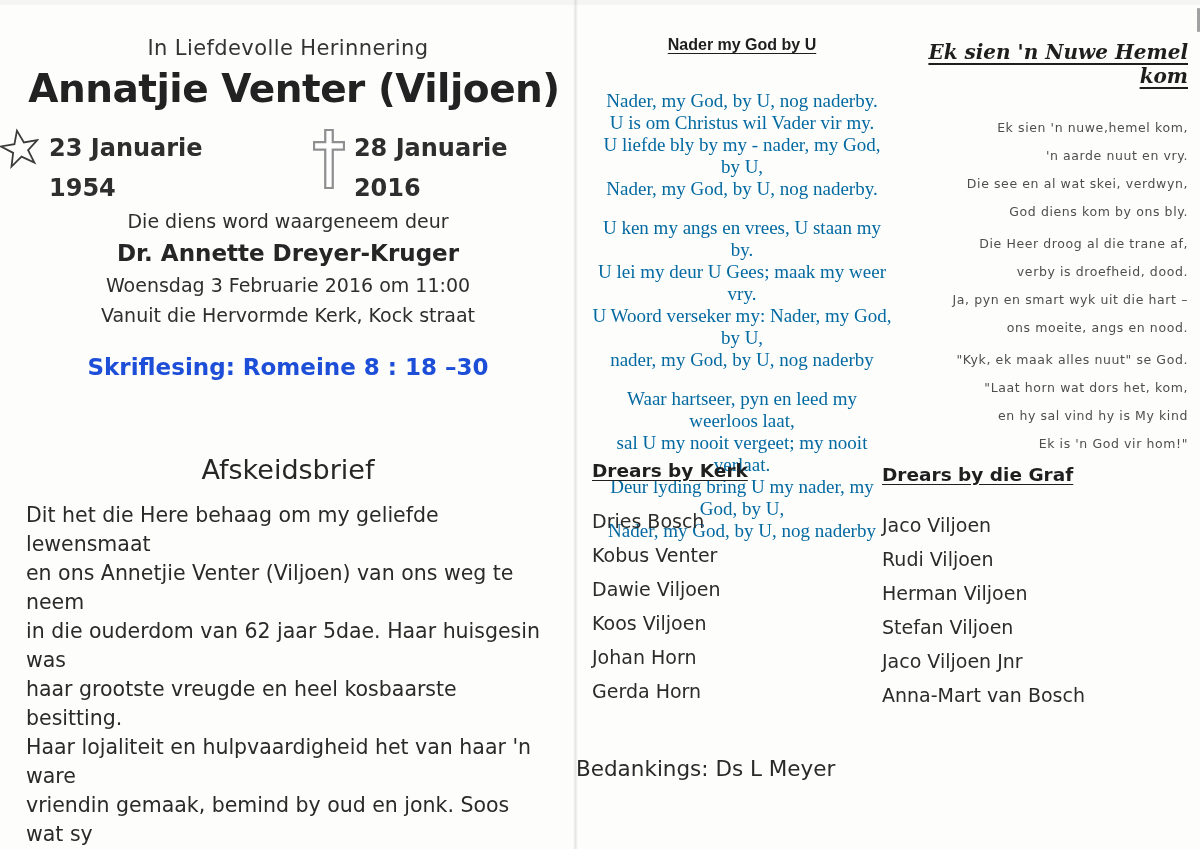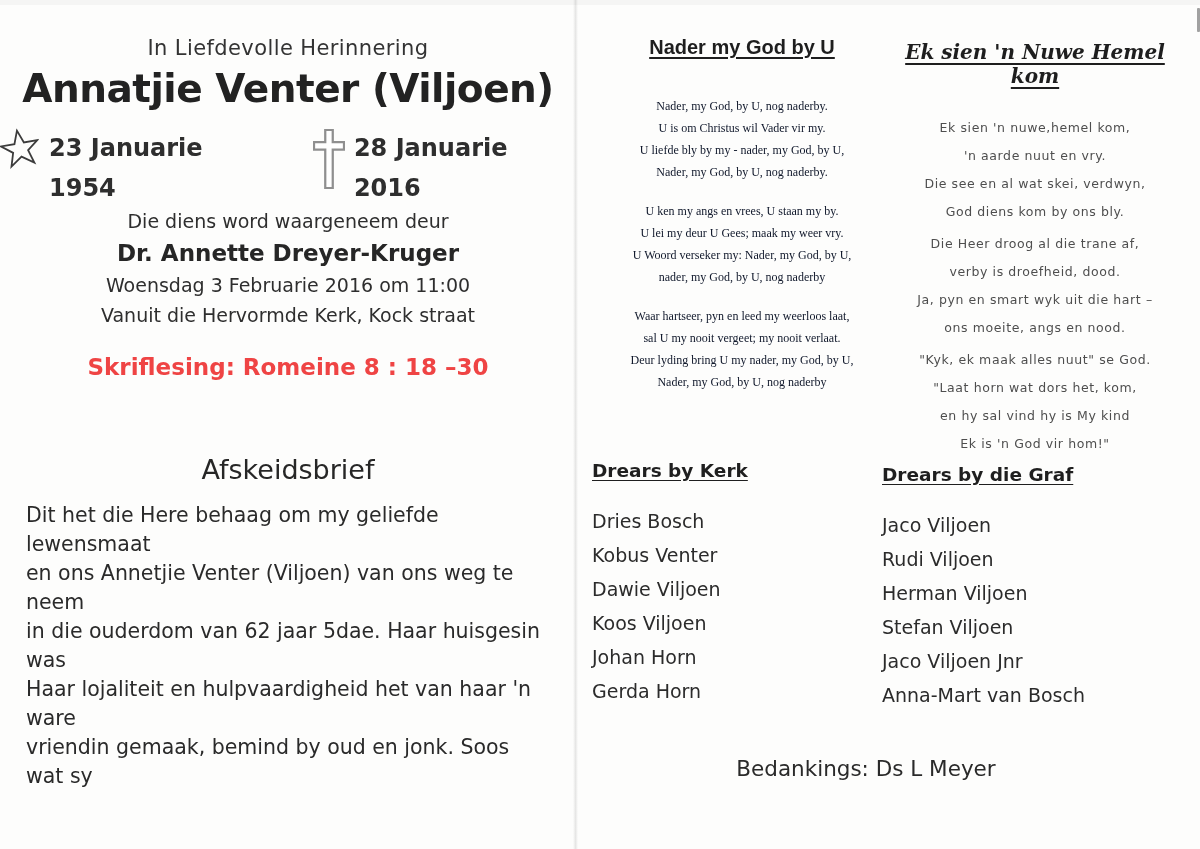--- a/index.html
+++ b/index.html
@@ -9,65 +9,65 @@
     font-family:"DejaVu Sans", sans-serif; color:#2b2b2b;
   }
   .page{position:absolute; top:0; height:100%;}
   .page-left{left:0; width:576px;}
   .page-right{left:576px; width:624px;}
 
   
   .in-memory{position:absolute; top:36px; left:0; width:100%; text-align:center;
     font-size:21px; letter-spacing:.4px; color:#333;}
   .deceased-name{position:absolute; top:66px; left:0; width:100%; text-align:center;
-    font-size:39px; font-weight:bold; margin:0; color:#222; letter-spacing:-.5px;}
+    font-size:39px; font-weight:bold; margin:0; color:#222; letter-spacing:-.5px;padding-left:6px;}
   .dates-row{position:absolute; top:128px; left:0; width:100%;
     display:flex; justify-content:center; align-items:flex-start; gap:42px;}
   .date-group{display:flex; align-items:flex-start; gap:9px;
     font-size:24px; font-weight:bold; color:#2e2e2e;}
   .date-text{line-height:40px;}
   .icon{display:inline-block;}
   .icon.star svg{width:40px; height:40px; transform:rotate(-10deg);}
   .icon.cross svg{width:32px; height:60px; margin-top:1px;}
 
   .service-block{position:absolute; top:206px; left:0; width:100%; text-align:center;}
   .svc-line{font-size:19px; line-height:30px; color:#2e2e2e;}
   .svc-officiant{font-size:23px; font-weight:bold; line-height:34px; color:#262626;}
 
   .scripture{position:absolute; top:354px; left:0; width:100%; text-align:center;
-    font-size:23px; font-weight:600; color:#ef4444;}
+    font-size:23px; font-weight:600; color:#1d4ed8;}
 
   .farewell-title{position:absolute; top:454px; left:0; width:100%; text-align:center;
     font-size:27px; color:#262626;}
   .farewell-body{position:absolute; top:501px; left:26px; width:524px; 
     font-size:20.5px; line-height:29px; color:#2a2a2a;}
 
   
   .hymn1{position:absolute; left:16px; top:36px; width:300px; text-align:center;}
   .hymn1 .hymn-title{font-family:"Liberation Sans", sans-serif; font-weight:bold;
-    font-size:20px; text-decoration:underline; text-underline-offset:3px;
+    font-size:16px; text-decoration:underline; text-underline-offset:3px;
     margin-bottom:36px; color:#1e1e1e;}
-  .hymn1 .stanza{font-family:"Liberation Serif", serif; font-size:12px;
-    line-height:22px; margin-bottom:17px; color:#0f172a;}
-
-  .hymn2{position:absolute; left:306px; top:40px; width:306px; text-align:center;}
+  .hymn1 .stanza{font-family:"Liberation Serif", serif; font-size:19px;
+    line-height:22px; margin-bottom:17px; color:#0369a1;}
+
+  .hymn2{position:absolute; left:306px; top:40px; width:306px; text-align:right;}
   .hymn2 .hymn-title{font-family:"DejaVu Serif", serif; font-style:italic; font-weight:bold;
     font-size:20px; text-decoration:underline; text-underline-offset:4px;
     margin-bottom:26px; color:#1e1e1e;}
   .hymn2 .stanza{font-size:12.5px; line-height:28px; color:#4e4e4e;
     letter-spacing:.6px; margin-bottom:4px;}
 
   .bearers{text-align:left;}
   .bearers-church{position:absolute; left:16px; top:460px; width:300px;}
   .bearers-grave{position:absolute; left:306px; top:464px; width:306px;}
   .bearers-title{font-size:18.5px; font-weight:bold; text-decoration:underline;
     text-underline-offset:3px; margin-bottom:23px; color:#1f1f1f;}
   .bearer-names div{font-size:19px; line-height:34px; color:#2b2b2b;}
 
-  .thanks{position:absolute; top:756px; left:0; width:580px; text-align:center;
+  .thanks{position:absolute; top:756px; left:0; width:580px; text-align:left;
     font-size:21.5px; color:#2a2a2a;}
 
   
   .fold{position:absolute; left:573px; top:0; width:5px; height:100%;
     background:linear-gradient(90deg, rgba(0,0,0,0), rgba(0,0,0,0.09) 50%, rgba(0,0,0,0));}
   .top-band{position:absolute; left:0; top:0; width:100%; height:5px;
     background:rgba(0,0,0,0.03);}
   .edge-artifact{position:absolute; right:0; top:8px; width:3px; height:24px;
     background:#555; opacity:.55; border-radius:1px;}
 </style>
@@ -109,20 +109,21 @@
     </div>
 
     <div class="scripture">Skriflesing: Romeine 8 : 18 –30</div>
 
     <div class="farewell-title">Afskeidsbrief</div>
 
     <div class="farewell-body">
         <div>Dit het die Here behaag om my geliefde lewensmaat</div>
         <div>en ons Annetjie Venter (Viljoen) van ons weg te neem</div>
         <div>in die ouderdom van 62 jaar 5dae. Haar huisgesin was</div>
+        <div>haar grootste vreugde en heel kosbaarste besitting.</div>
         <div>Haar lojaliteit en hulpvaardigheid het van haar 'n ware</div>
         <div>vriendin gemaak, bemind by oud en jonk. Soos wat sy</div>
       </div>
   </div>
 
   <div class="page page-right">
 
     <section class="hymn hymn1">
       <div class="hymn-title">Nader my God by U</div>
       <div class="stanza">

